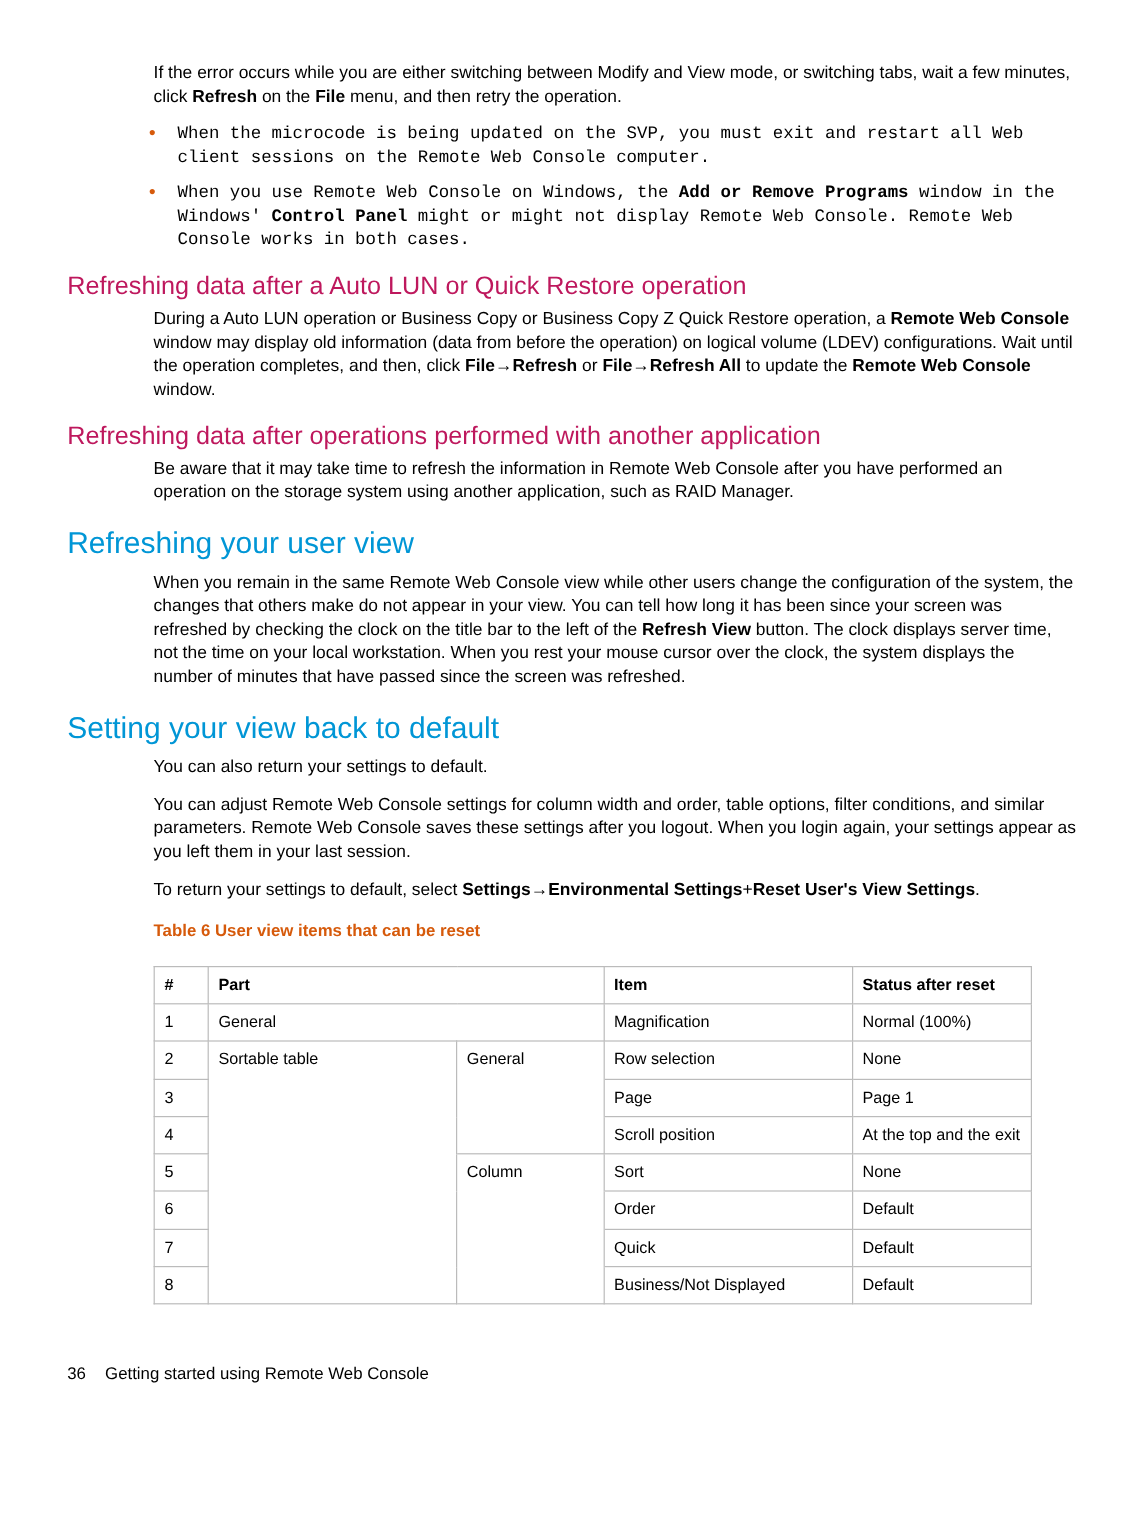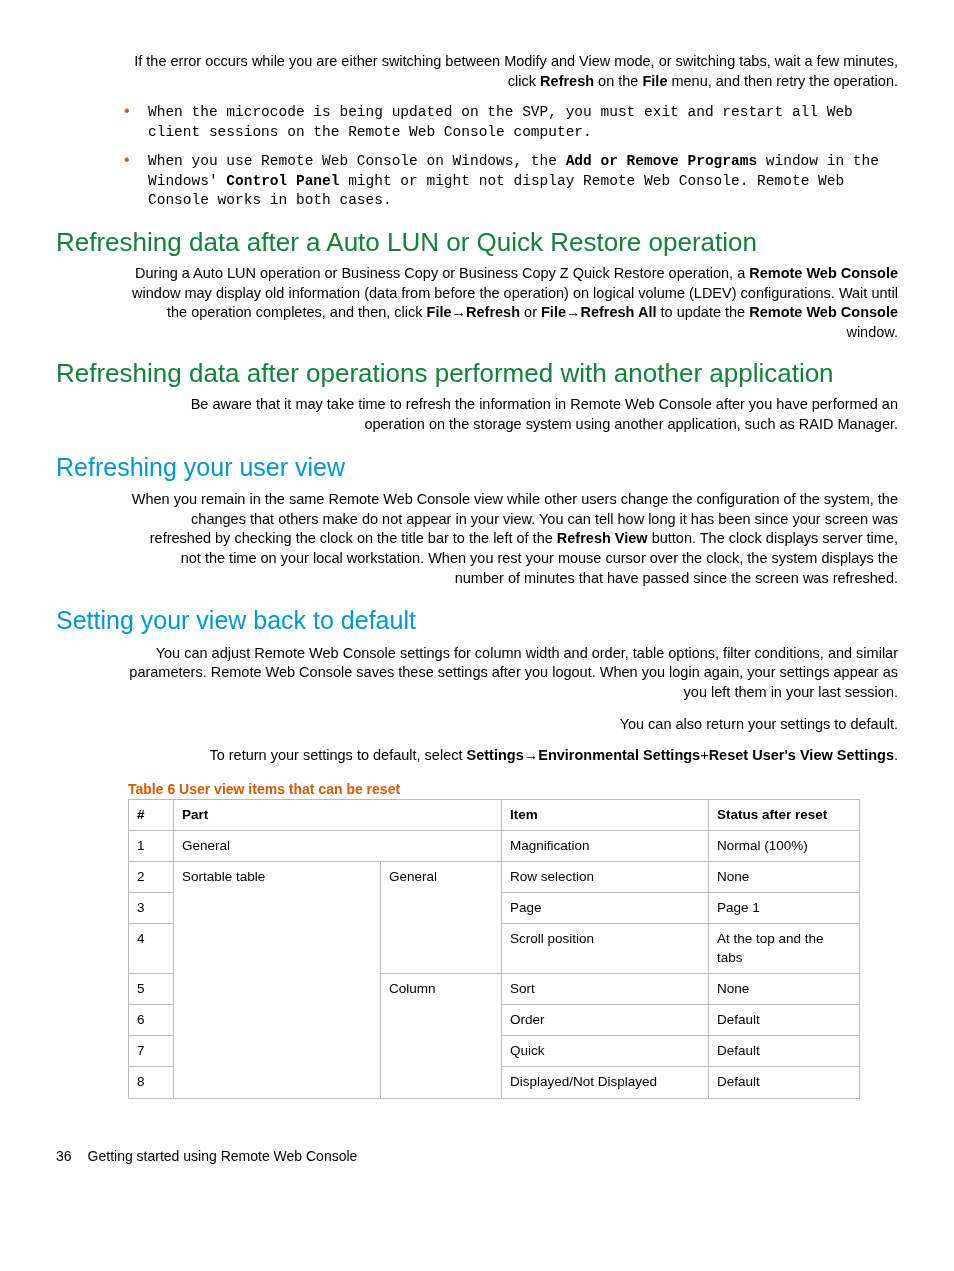--- a/index.html
+++ b/index.html
@@ -5,31 +5,31 @@
   body {
     font-family: Arial, Helvetica, sans-serif;
     font-size: 14.5px;
     line-height: 1.35;
     color: #000;
     margin: 0;
     padding: 48px 56px 28px 56px;
     width: 954px;
     box-sizing: border-box;
   }
-  .indent { margin-left: 72px; text-align: right; }
+  .indent { margin-left: 72px; }
   h2 {
     font-weight: normal;
     color: #0096d6;
     font-size: 25px;
     margin: 16px 0 6px 0;
   }
   h3 {
     font-weight: normal;
-    color: #15803d;
-    font-size: 26px;
+    color: #be185d;
+    font-size: 21px;
     margin: 14px 0 4px 0;
   }
   p { margin: 4px 0 12px 0; }
   .b { font-weight: bold; }
   ul.bullets {
     list-style: none;
     padding: 0;
     margin: 0 0 8px 0;
   }
   ul.bullets > li {
@@ -44,21 +44,21 @@
     position: absolute;
     left: 66px;
     top: 0;
     font-size: 16px;
     line-height: 1.2;
   }
   .table-title {
     color: #d65a0b;
     font-weight: bold;
     font-size: 14px;
-    margin: 14px 0 0 72px;
+    margin: 14px 0 20px 72px;
   }
   table {
     border-collapse: collapse;
     margin-left: 72px;
     width: 732px;
     font-size: 13.5px;
   }
   th, td {
     text-align: left;
     vertical-align: top;
@@ -107,22 +107,22 @@
 
 <h2>Refreshing your user view</h2>
 <div class="indent">
   <p>
     <span>When you remain in the same Remote Web Console view while other users change the configuration of the system, the changes that others make do not appear in your view. You can tell how long it has been since your screen was refreshed by checking the clock on the title bar to the left of the </span><span class="b">Refresh View</span><span> button. The clock displays server time, not the time on your local workstation. When you rest your mouse cursor over the clock, the system displays the number of minutes that have passed since the screen was refreshed.</span>
   </p>
 </div>
 
 <h2>Setting your view back to default</h2>
 <div class="indent">
+  <p>You can also return your settings to default.</p>
   <p>You can adjust Remote Web Console settings for column width and order, table options, filter conditions, and similar parameters. Remote Web Console saves these settings after you logout. When you login again, your settings appear as you left them in your last session.</p>
-  <p>You can also return your settings to default.</p>
   <p>
     <span>To return your settings to default, select </span><span class="b">Settings</span><span>→</span><span class="b">Environmental Settings</span><span>+</span><span class="b">Reset User's View Settings</span><span>.</span>
   </p>
 </div>
 
 <div class="table-title">Table 6 User view items that can be reset</div>
 
 <table>
   <tbody>
       <tr>
@@ -149,21 +149,21 @@
     <td class="nb-top nb-bottom"></td>
     <td class="nb-top nb-bottom"></td>
     <td>Page</td>
     <td>Page 1</td>
   </tr>
   <tr>
     <td>4</td>
     <td class="nb-top nb-bottom"></td>
     <td class="nb-top"></td>
     <td>Scroll position</td>
-    <td>At the top and the tabs</td>
+    <td>At the top and the exit</td>
   </tr>
   <tr>
     <td>5</td>
     <td class="nb-top nb-bottom"></td>
     <td class="nb-bottom">Column</td>
     <td>Sort</td>
     <td>None</td>
   </tr>
   <tr>
     <td>6</td>
@@ -176,21 +176,21 @@
     <td>7</td>
     <td class="nb-top nb-bottom"></td>
     <td class="nb-top nb-bottom"></td>
     <td>Quick</td>
     <td>Default</td>
   </tr>
   <tr>
     <td>8</td>
     <td class="nb-top"></td>
     <td class="nb-top"></td>
-    <td>Displayed/Not Displayed</td>
+    <td>Business/Not Displayed</td>
     <td>Default</td>
   </tr>
 </tbody>
   </table>
 
 <div class="footer">
   <span class="pnum">36</span><span>Getting started using Remote Web Console</span>
 </div>
 
 </body></html>

